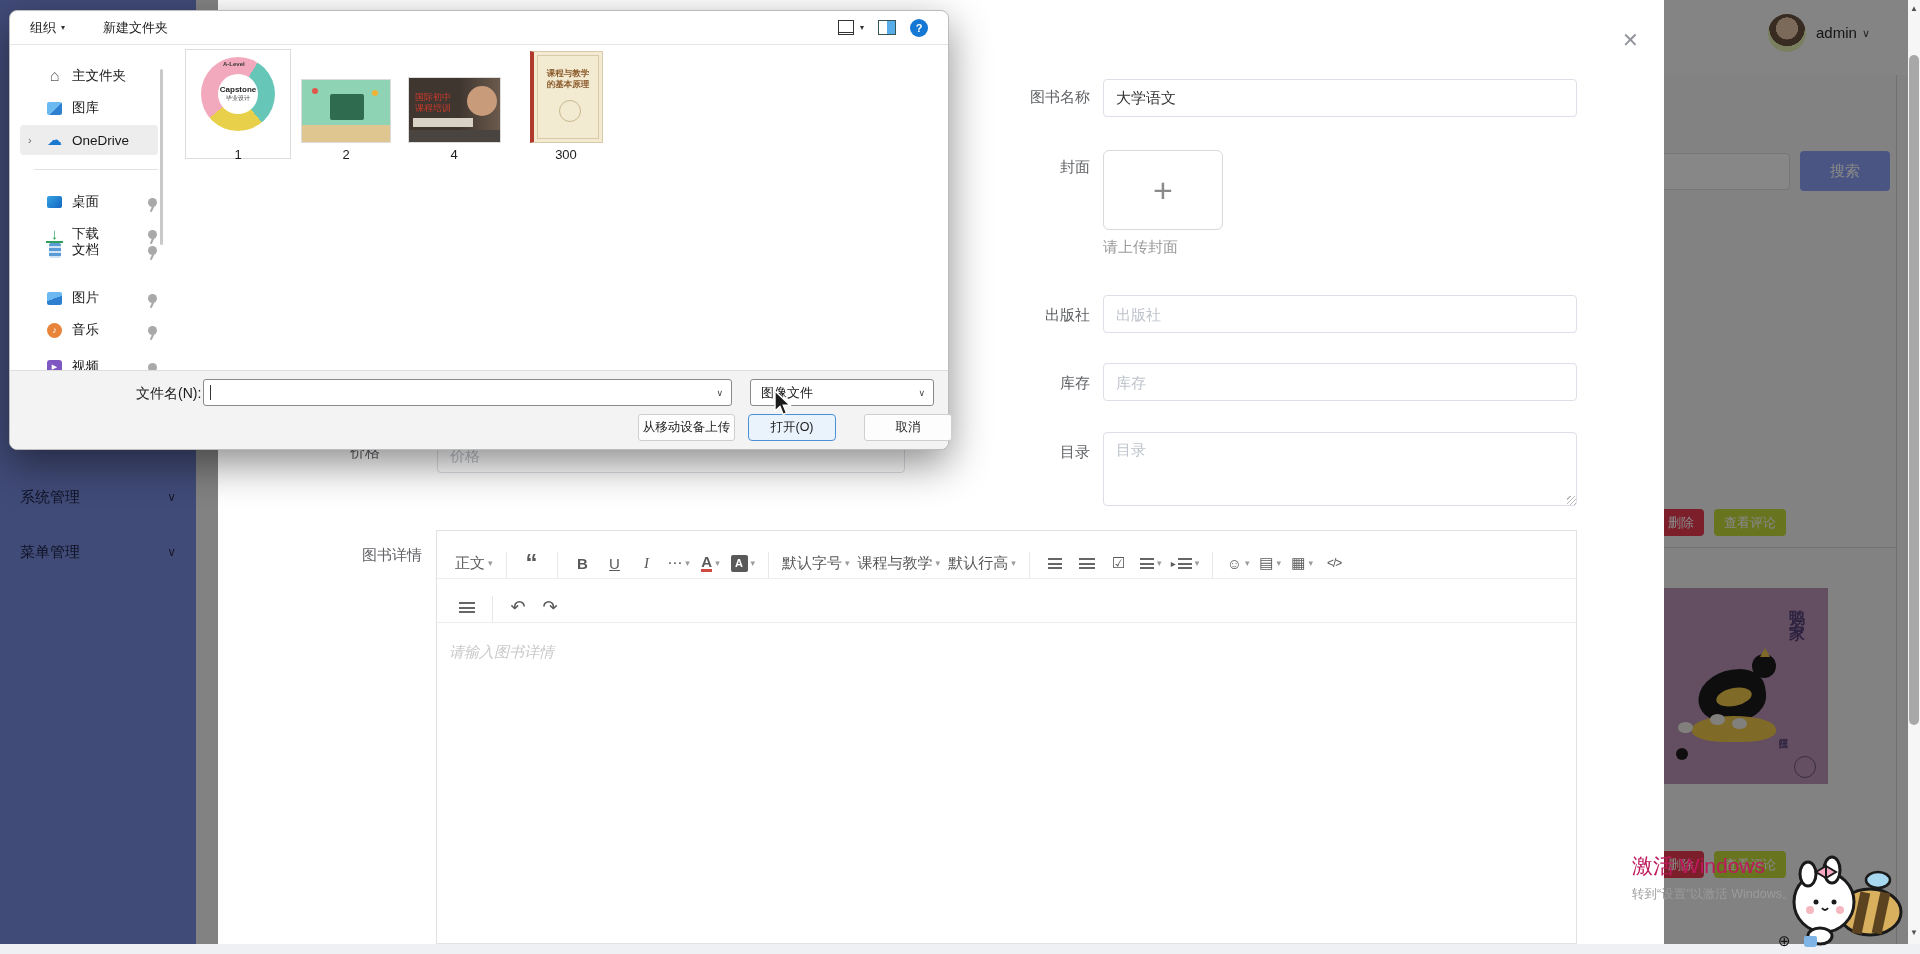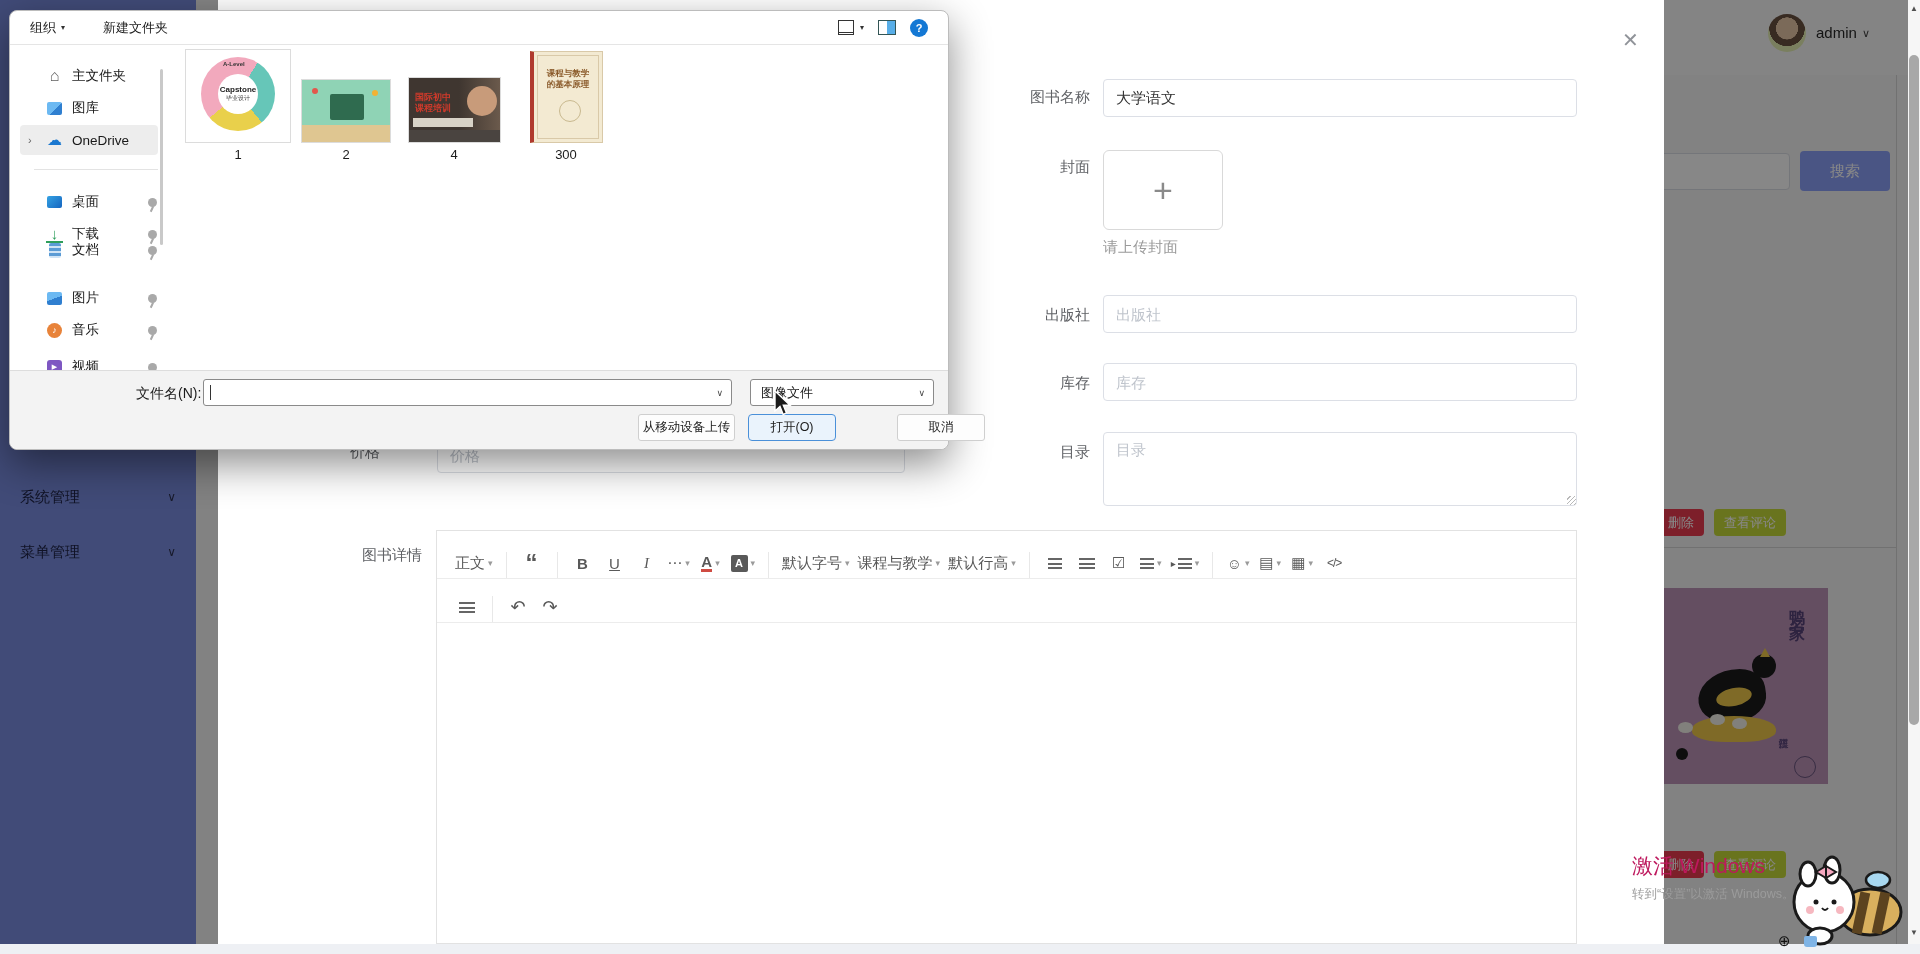--- a/index.html
+++ b/index.html
@@ -231,20 +231,23 @@
         <span class="tbi" style="font-size:12px;letter-spacing:-1px">&lt;/&gt;</span>
       </div>
       <div class="tb-row" style="height:43px">
         <span class="tbi">
             <span class="bars" style="width:16px"></span>
           </span>
         <span class="vdiv"></span>
         <span class="tbi" style="font-size:18px">↶</span>
         <span class="tbi" style="font-size:18px">↷</span>
       </div>
+      <div style="padding:20px 12px">
+        <span class="ph">请输入图书详情</span>
+      </div>
     </div>
   </div>
 
   <div class="abs" style="left:1632px;top:852px;font-size:21px;color:#be185d;z-index:22">激活 Windows</div>
   <div class="abs" style="left:1632px;top:886px;font-size:12.5px;color:#9b9b9b;z-index:22">转到“设置”以激活 Windows。</div>
 
   <div id="file-dialog" class="abs">
     <div class="fd-toolbar">
       <span style="display:flex;align-items:center">
           <span>组织</span>
@@ -314,21 +317,21 @@
     </div>
     <div class="nav-item" style="top:341px">
       <span class="nav-ico">
           <span style="width:15px;height:15px;border-radius:3px;background:#7e57c2;color:#fff;font-size:7px;display:flex;align-items:center;justify-content:center">▶</span>
         </span>
       <span>视频</span>
       <span class="pin"></span>
     </div>
 
     <div class="abs" style="left:168px;top:38px;width:120px;height:116px">
-      <div class="abs" style="left:7px;top:0;width:106px;height:94px;background:#fff;border:1px solid #dcdcdc;box-sizing:border-box">
+      <div class="abs" style="left:7px;top:0;width:106px;height:110px;background:#fff;border:1px solid #dcdcdc;box-sizing:border-box">
         <div class="abs" style="left:15px;top:7px;width:74px;height:74px;border-radius:50%;background:conic-gradient(from -130deg,#f2a9bd 0 45%,#66c6b8 45% 75%,#e9d04b 75% 100%)">
           <div class="abs" style="left:17px;top:17px;width:40px;height:40px;border-radius:50%;background:#fff;display:flex;flex-direction:column;align-items:center;justify-content:center">
             <div style="font-size:8px;font-weight:bold;color:#222">Capstone</div>
             <div style="font-size:6px;color:#444">毕业设计</div>
           </div>
           <div class="abs" style="left:22px;top:4px;font-size:6px;font-weight:bold;color:#333">A-Level</div>
         </div>
       </div>
       <div class="thumb-label">1</div>
     </div>
@@ -338,21 +341,21 @@
         <div class="abs" style="left:28px;top:14px;width:34px;height:26px;background:#2f6b4f;border-radius:2px"></div>
         <div class="abs" style="left:10px;top:8px;width:6px;height:6px;border-radius:50%;background:#e2574c"></div>
         <div class="abs" style="left:70px;top:10px;width:6px;height:6px;border-radius:50%;background:#f2b233"></div>
       </div>
       <div class="thumb-label">2</div>
     </div>
 
     <div class="abs" style="left:389px;top:38px;width:110px;height:116px">
       <div class="abs" style="left:9px;top:28px;width:93px;height:66px;background:linear-gradient(to right,#3f3630 55%,#6b5a4c);border:1px solid #dcdcdc;box-sizing:border-box;overflow:hidden">
         <div class="abs" style="left:58px;top:8px;width:30px;height:30px;border-radius:50%;background:#c89b7a"></div>
-        <div class="abs" style="left:6px;top:14px;font-size:9px;font-weight:bold;color:#cf3a2b;line-height:1.2">
+        <div class="abs" style="left:6px;top:14px;font-size:9px;font-weight:normal;color:#cf3a2b;line-height:1.2">
           <div>国际初中</div>
           <div>课程培训</div>
         </div>
         <div class="abs" style="left:4px;top:40px;width:60px;height:9px;background:#d8d2c6"></div>
         <div class="abs" style="left:0;top:52px;width:93px;height:14px;background:#4a4440"></div>
       </div>
       <div class="thumb-label">4</div>
     </div>
 
     <div class="abs" style="left:511px;top:38px;width:90px;height:116px">
@@ -377,21 +380,21 @@
       <div class="combo" style="left:740px;top:8px;width:184px;height:27px;padding-left:10px">
         <span>图像文件</span>
         <span class="dd">∨</span>
       </div>
       <div class="fd-btn" style="left:628px;top:43px;width:95px">
           <span>从移动设备上传</span>
         </div>
       <div class="fd-btn" style="left:738px;top:43px;width:86px;border:1.5px solid #4a90d9;background:#eaf3fc;border-radius:4px">
           <span>打开(O)</span>
         </div>
-      <div class="fd-btn" style="left:887px;top:43px;width:86px">
+      <div class="fd-btn" style="left:854px;top:43px;width:86px">
           <span>取消</span>
         </div>
     </div>
   </div>
 
   <div id="page-scrollbar" class="abs">
     <div style="text-align:center;font-size:8px;color:#505050;margin-top:4px">▲</div>
     <div class="abs" style="left:1px;top:55px;width:10px;height:670px;background:#a8a8a8;border-radius:5px"></div>
     <div class="abs" style="left:0;top:928px;width:12px;text-align:center;font-size:8px;color:#505050">▼</div>
   </div>

